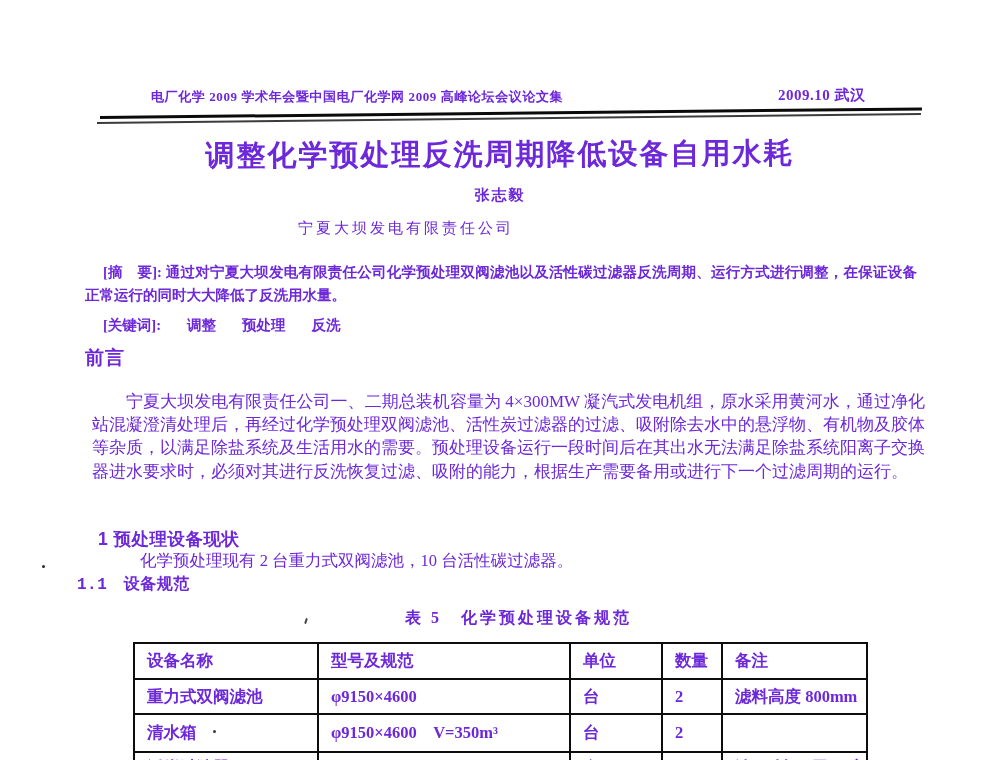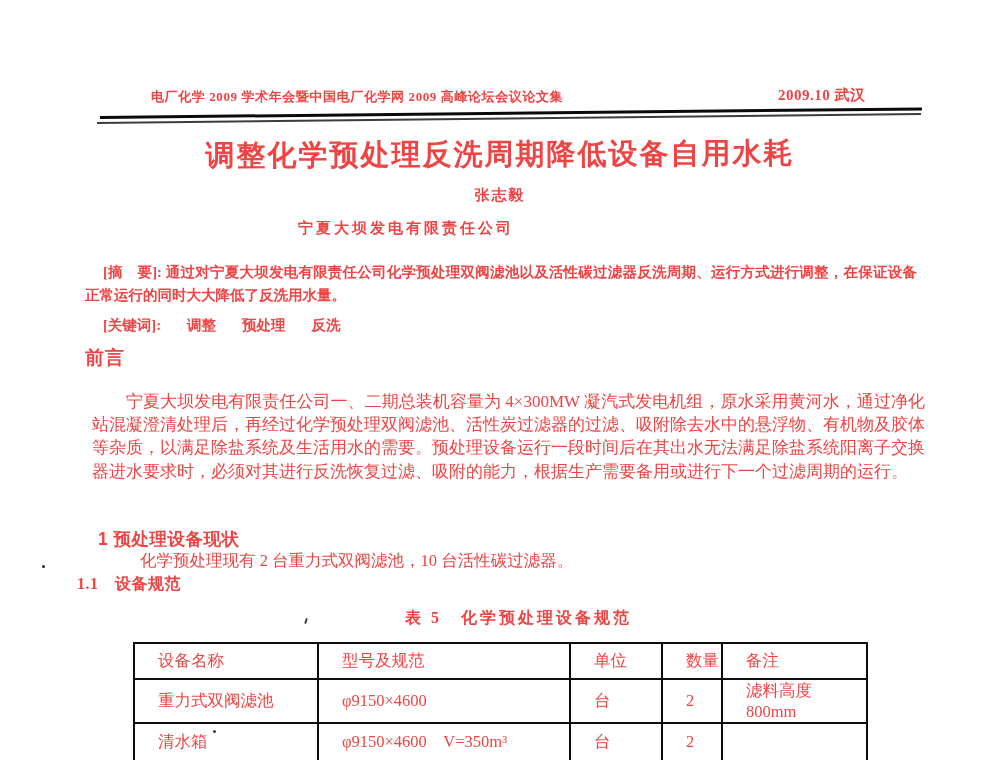--- a/index.html
+++ b/index.html
@@ -2,21 +2,21 @@
 <html lang="zh"><head>
 <meta charset="utf-8">
 <style>
   html,body{margin:0;padding:0;background:#e8e8e8;}
   .page{
     position:relative;
     width:1000px;height:760px;
     background:#ffffff;
     overflow:hidden;
     font-family:"Liberation Serif","DejaVu Serif",serif;
-    color:#ef4444;
+    color:#6d28d9;
   }
   
   .hdr-left{
     position:absolute;left:151px;top:88px;
     font-size:13px;font-weight:bold;letter-spacing:.6px;
     font-family:"Liberation Serif",serif;
   }
   .hdr-right{
     position:absolute;left:778px;top:86px;
     font-size:15px;font-weight:bold;letter-spacing:.5px;
@@ -35,21 +35,21 @@
     text-align:center;font-size:29px;font-weight:bold;letter-spacing:2px;
     font-family:"Liberation Sans","DejaVu Sans",sans-serif;
     transform:rotate(-0.25deg);
   }
   .author{
     position:absolute;left:0;top:186px;width:1000px;
     text-align:center;font-size:15px;font-weight:bold;letter-spacing:2px;
   }
   .affil{
     position:absolute;left:0;top:219px;width:812px;
-    text-align:center;font-size:15px;font-weight:bold;letter-spacing:3px;
+    text-align:center;font-size:15px;font-weight:normal;letter-spacing:3px;
   }
   
   .abstract{
     position:absolute;left:85px;top:261px;width:832px;margin:0;
     font-size:14.5px;line-height:23px;font-weight:600;
     text-align:justify;text-indent:18px;
   }
   .abstract .lbl{font-weight:bold;}
   .keywords{
     position:absolute;left:103px;top:316px;margin:0;
@@ -72,36 +72,36 @@
     font-size:17.5px;font-weight:bold;letter-spacing:.5px;
     font-family:"Liberation Sans","DejaVu Sans",sans-serif;
   }
   .s1-text{
     position:absolute;left:84px;top:550px;width:833px;margin:0;
     font-size:16.5px;text-indent:56px;
   }
   .h-s11{
     position:absolute;left:77px;top:574px;margin:0;
     font-size:16px;font-weight:bold;letter-spacing:.5px;
-    font-family:Liberation Serif, serif;
+    font-family:Liberation Mono, monospace;
   }
   
   .tbl-caption{
     position:absolute;left:405px;top:608px;
     font-size:16px;font-weight:bold;letter-spacing:3px;
   }
   table.equip{
     position:absolute;left:133px;top:642px;width:733px;
     border-collapse:collapse;table-layout:fixed;
     font-size:16.5px;
   }
   table.equip th,table.equip td{
     border:2px solid #0d0d0d;
-    padding:0 0 0 23px;
-    font-weight:normal;text-align:left;vertical-align:middle;
+    padding:0 0 0 12px;
+    font-weight:bold;text-align:left;vertical-align:middle;
     white-space:pre-wrap;overflow:hidden;
   }
   tr.r-head{height:36px;}
   tr.r-1{height:35px;}
   tr.r-2{height:38px;}
   tr.r-cut{height:40px;}
   tr.r-cut td{vertical-align:top;padding-top:4px;}
   td.justify-cell{
     text-align:justify;text-align-last:justify;
     padding:4px 12px 0 12px;

